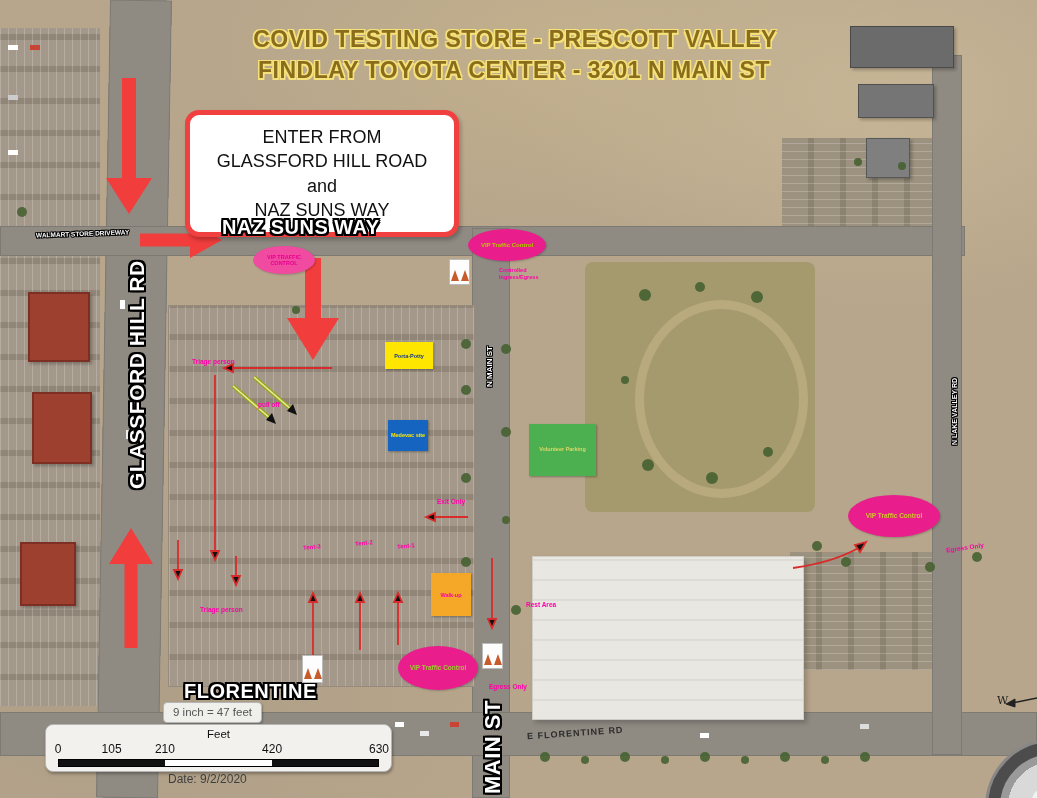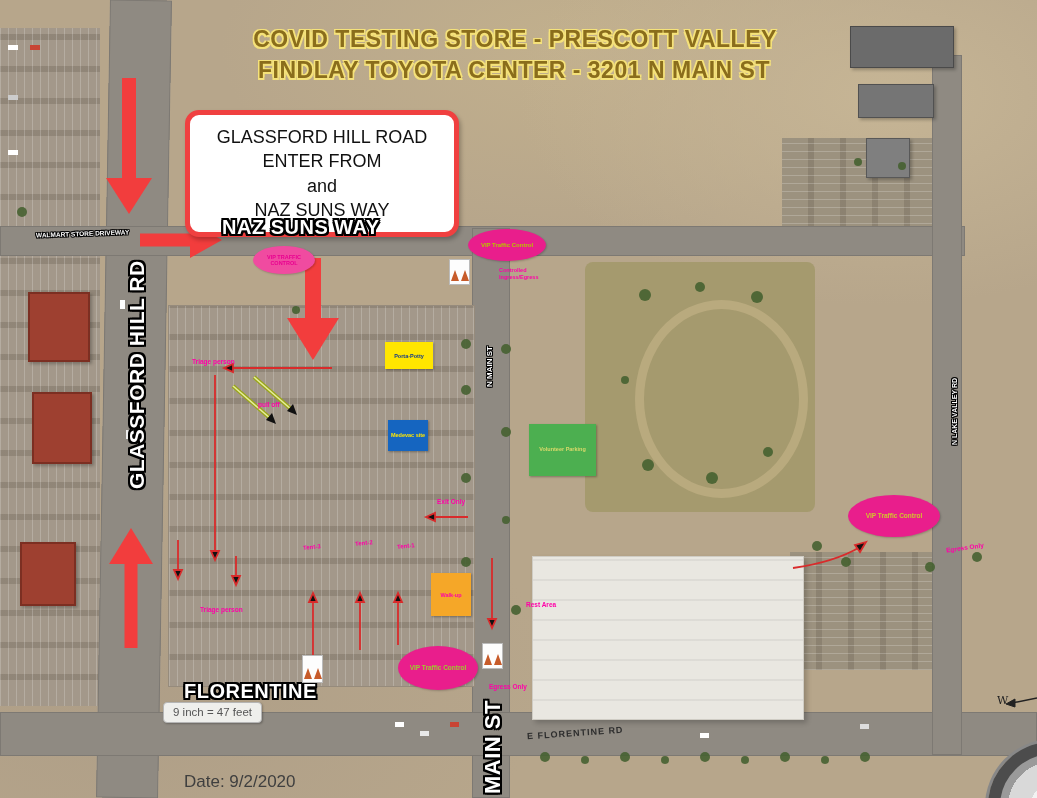--- a/index.html
+++ b/index.html
@@ -176,22 +176,22 @@
     <g stroke="#222" fill="#222">
       <line x1="1012" y1="703" x2="1037" y2="698" stroke-width="1.4"></line>
       <polygon points="1006,704 1015,699 1015,707"></polygon>
     </g>
   </svg>
 
   <div class="abs title-text" style="left:230px;top:26px;width:570px;">COVID TESTING STORE - PRESCOTT VALLEY</div>
   <div class="abs title-text" style="left:229px;top:57px;width:570px;">FINDLAY TOYOTA CENTER - 3201 N MAIN ST</div>
 
   <div class="abs callout" style="left:185px;top:110px;width:252px;">
+    <div>ENTER FROM</div>
     <div>GLASSFORD HILL ROAD</div>
-    <div>ENTER FROM</div>
     <div>and</div>
     <div>NAZ SUNS WAY</div>
   </div>
 
   <div class="abs outline-big" style="left:222px;top:216px;font-size:20px;">NAZ SUNS WAY</div>
   <div class="abs outline-big rot" style="left:32px;top:372px;width:210px;font-size:21px;text-align:center;">GLASSFORD HILL RD</div>
   <div class="abs outline-sm" style="left:36px;top:230px;font-size:6.5px;transform:rotate(-2deg);">WALMART STORE DRIVEWAY</div>
   <div class="abs outline-big" style="left:184px;top:680px;font-size:20px;">FLORENTINE</div>
   <div class="abs outline-big rot" style="left:438px;top:734px;width:110px;font-size:22px;text-align:center;">MAIN ST</div>
   <div class="abs outline-sm rot" style="left:458px;top:362px;width:62px;font-size:8px;text-align:center;">N MAIN ST</div>
@@ -244,19 +244,31 @@
   <div class="abs magenta" style="left:437px;top:498px;font-size:6.5px;">Exit Only</div>
   <div class="abs magenta" style="left:526px;top:601px;font-size:6.5px;">Rest Area</div>
   <div class="abs magenta" style="left:489px;top:683px;font-size:6.5px;">Egress Only</div>
   <div class="abs magenta" style="left:946px;top:544px;font-size:6.5px;transform:rotate(-8deg);">Egress Only</div>
   <div class="abs magenta" style="left:303px;top:544px;font-size:6px;transform:rotate(-6deg);">Tent-3</div>
   <div class="abs magenta" style="left:355px;top:540px;font-size:6px;transform:rotate(-6deg);">Tent-2</div>
   <div class="abs magenta" style="left:397px;top:543px;font-size:6px;transform:rotate(-6deg);">Tent-1</div>
 
   <div class="abs ratiobox" style="left:163px;top:702px;width:97px;height:19px;">9 inch = 47 feet</div>
 
-
-  <div class="abs" style="left:184px;top:772px;font-size:17px;color:#3f3f3f;text-align:right;">Date: 9/2/2020</div>
+  <div class="abs scalebox" style="left:45px;top:724px;width:345px;height:46px;">
+    <div style="position:absolute;left:0;right:0;top:3px;text-align:center;font-size:11.5px;color:#111;">Feet</div>
+    <div style="position:absolute;left:12px;right:12px;top:17px;height:14px;">
+      <span class="tick" style="left:0%;">0</span>
+      <span class="tick" style="left:16.7%;">105</span>
+      <span class="tick" style="left:33.3%;">210</span>
+      <span class="tick" style="left:66.7%;">420</span>
+      <span class="tick" style="left:100%;">630</span>
+    </div>
+    <div style="position:absolute;left:12px;right:12px;top:34px;height:6px;border:1px solid #000;
+                background:linear-gradient(90deg,#111 0 33.3%,#fff 33.3% 66.7%,#111 66.7% 100%);"></div>
+  </div>
+
+  <div class="abs" style="left:168px;top:772px;font-size:12px;color:#3f3f3f;text-align:right;">Date: 9/2/2020</div>
 
   <div class="abs compass" style="left:988px;top:742px;width:105px;height:105px;"></div>
   <div class="abs" style="left:997px;top:694px;font-family:'DejaVu Serif',serif;font-size:11px;color:#222;">W</div>
 
 </div>
 
 </body></html>

